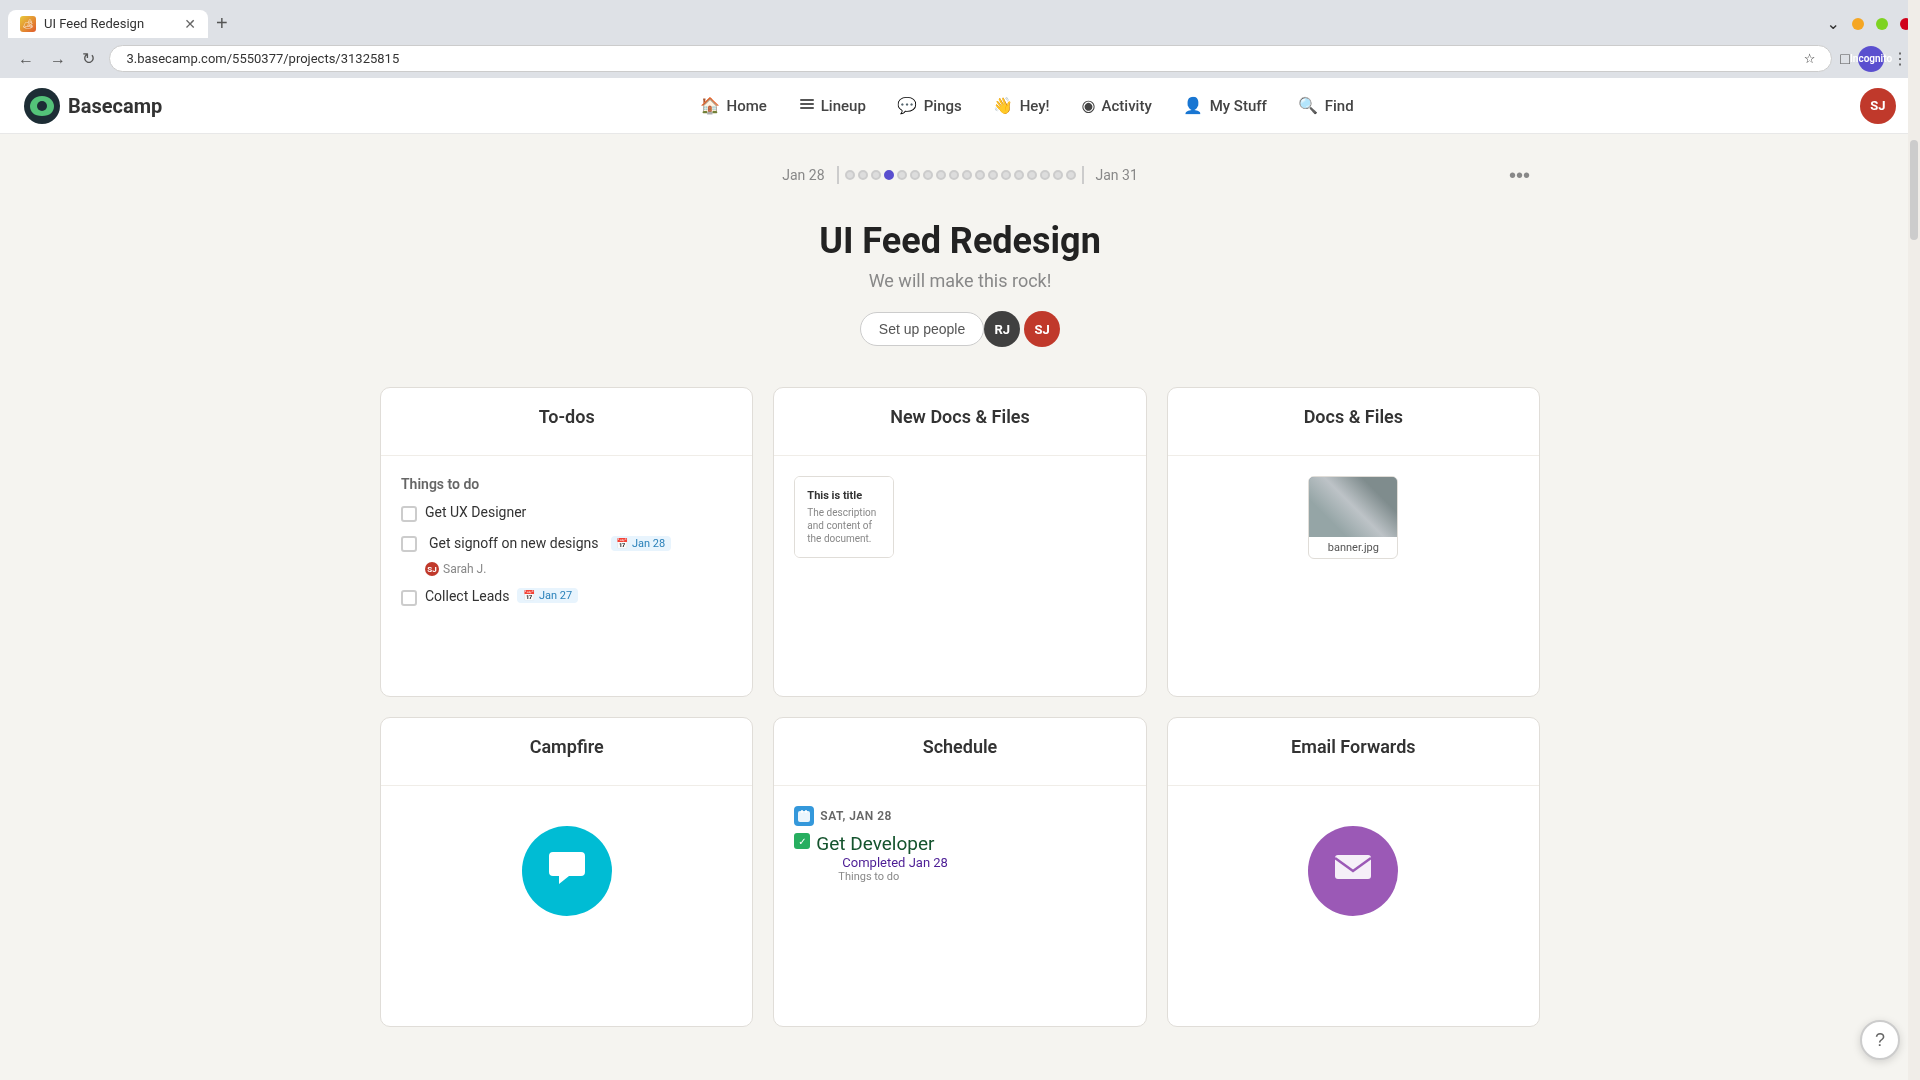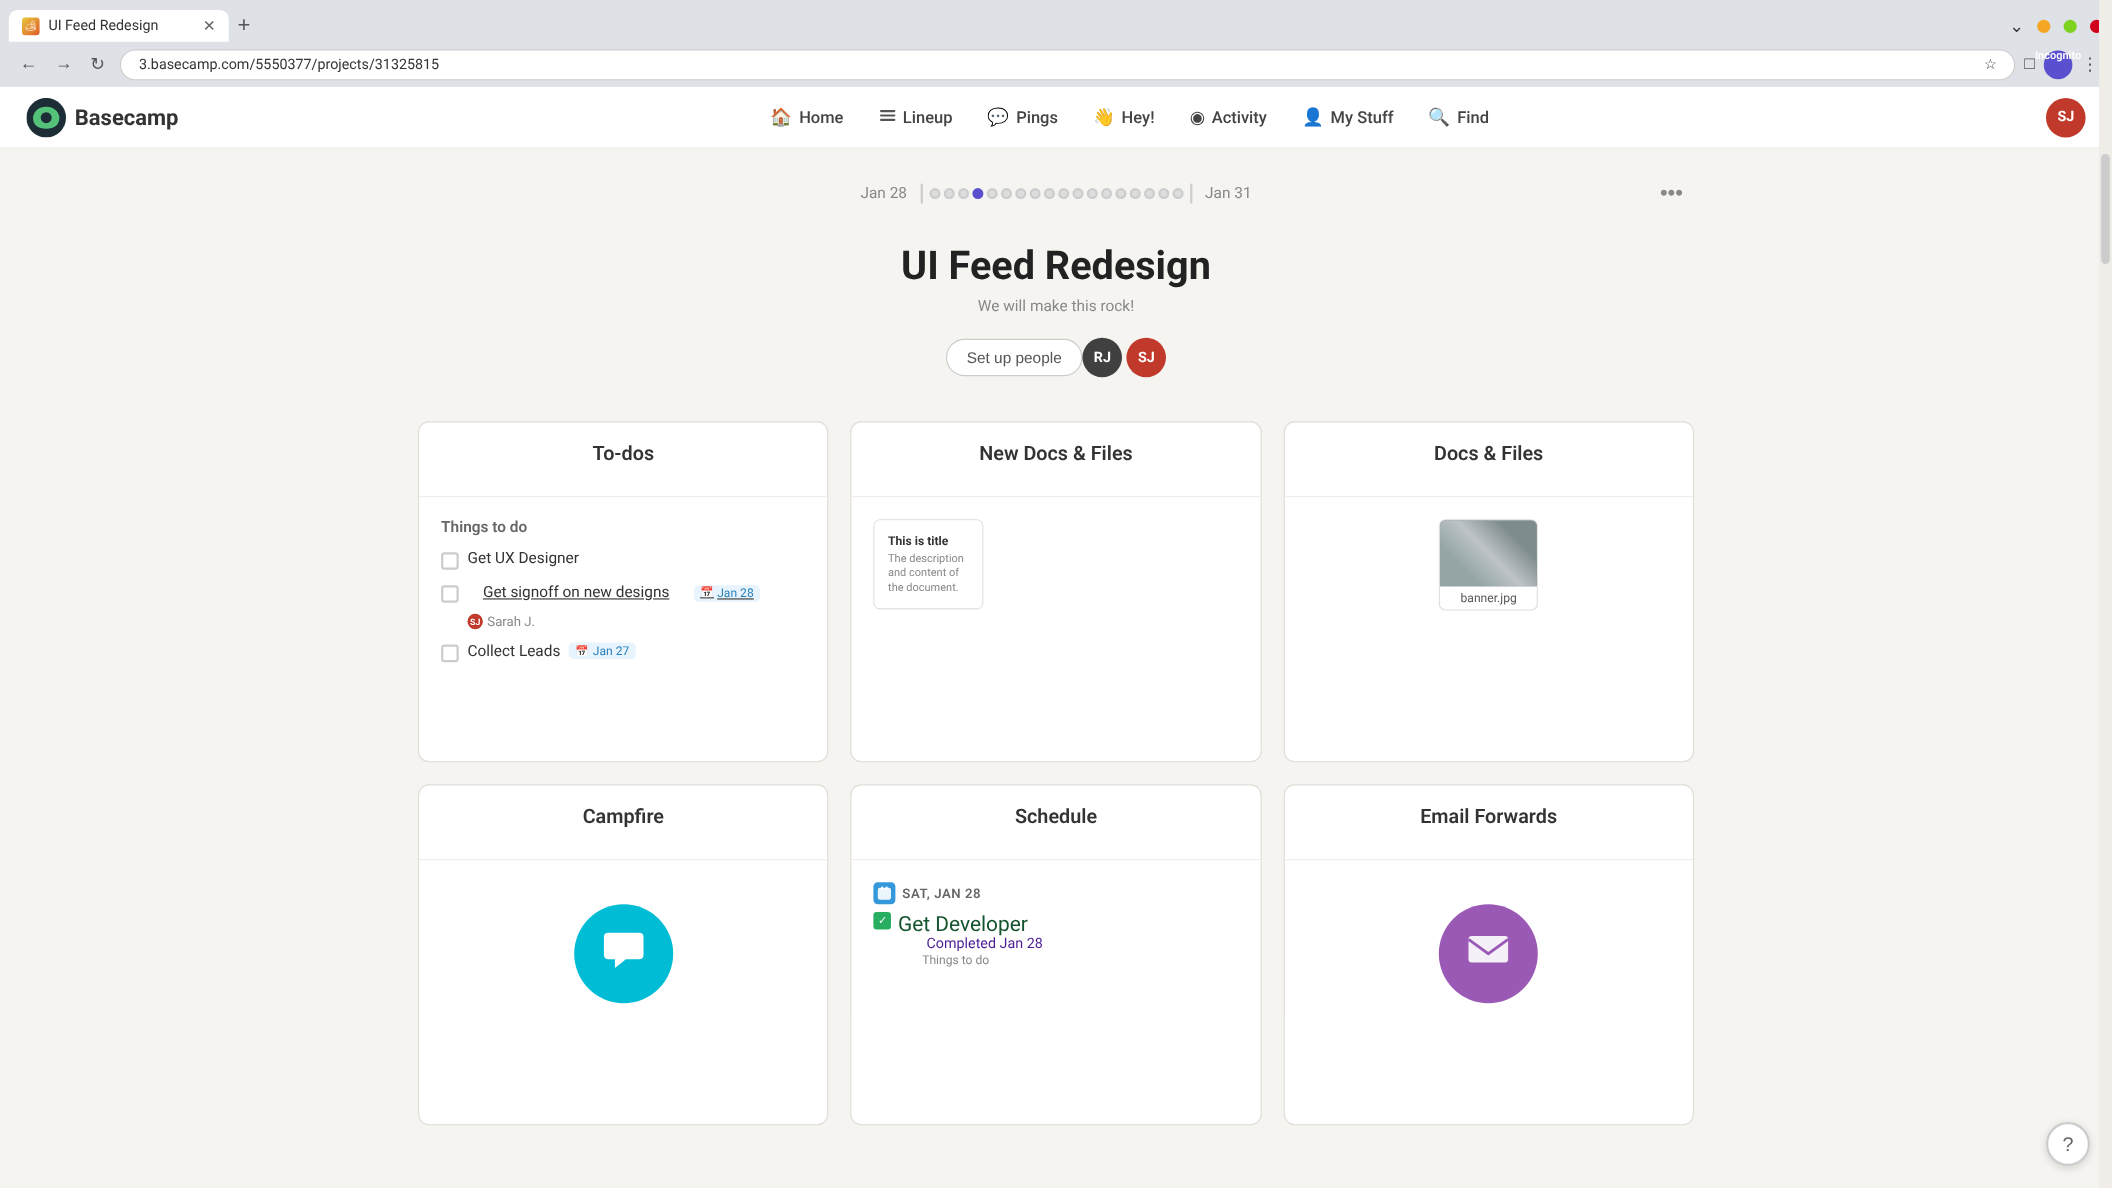--- a/index.html
+++ b/index.html
@@ -19,21 +19,21 @@
     .win-btn.maximize { background: #7ed321; }
     .win-btn.close { background: #d0021b; }
 
     .browser-toolbar { display: flex; align-items: center; gap: 8px; padding: 6px 12px; background: #dee1e6; }
     .nav-btns { display: flex; gap: 4px; }
     .nav-btn { background: none; border: none; font-size: 16px; color: #555; cursor: pointer; padding: 4px 6px; border-radius: 4px; }
     .address-bar { flex: 1; background: #fff; border: 1px solid #ccc; border-radius: 20px; padding: 5px 16px; font-size: 13px; color: #333; display: flex; align-items: center; gap: 8px; }
     .address-bar .url-text { flex: 1; color: #333; font-size: 13px; }
     .toolbar-actions { display: flex; gap: 8px; align-items: center; }
     .toolbar-action-btn { background: none; border: none; color: #555; font-size: 16px; cursor: pointer; }
-    .profile-badge { background: #5a4fcf; color: white; border-radius: 50%; width: 26px; height: 26px; display: flex; align-items: flex-start; justify-content: center; font-size: 11px; font-weight: 600; cursor: pointer; }
+    .profile-badge { background: #5a4fcf; color: white; border-radius: 50%; width: 26px; height: 26px; display: flex; align-items: center; justify-content: center; font-size: 11px; font-weight: 600; cursor: pointer; }
 
     
     .app-nav { background: #fff; border-bottom: 1px solid #e8e8e8; display: flex; align-items: center; padding: 0 24px; height: 56px; }
     .brand { display: flex; align-items: center; gap: 8px; text-decoration: none; color: #333; font-weight: 700; font-size: 20px; margin-right: 32px; }
     .brand-logo { width: 36px; height: 36px; }
     .nav-links { display: flex; align-items: center; gap: 4px; flex: 1; justify-content: center; }
     .nav-link { display: flex; align-items: center; gap: 6px; padding: 8px 14px; border-radius: 6px; text-decoration: none; color: #444; font-size: 15px; font-weight: 500; cursor: pointer; }
     .nav-link .nav-icon { font-size: 16px; }
     .nav-link.hey .nav-icon { color: #f5a623; }
 
@@ -45,21 +45,21 @@
     .timeline-date { font-size: 14px; color: #888; }
     .timeline-dots { display: flex; align-items: center; gap: 4px; }
     .timeline-dot { width: 10px; height: 10px; border-radius: 50%; background: #ddd; border: 2px solid #ccc; }
     .timeline-dot.active { background: #5a4fcf; border-color: #5a4fcf; }
     .timeline-more { position: absolute; right: 0; top: 50%; transform: translateY(-50%); }
     .more-btn { background: none; border: none; font-size: 20px; color: #888; cursor: pointer; padding: 6px 10px; border-radius: 6px; }
 
     
     .project-header { text-align: center; margin-bottom: 40px; }
     .project-title { font-size: 36px; font-weight: 700; color: #222; margin-bottom: 8px; }
-    .project-subtitle { font-size: 14px; color: #888; margin-bottom: 20px; }
+    .project-subtitle { font-size: 18px; color: #888; margin-bottom: 20px; }
     .project-people { display: flex; align-items: center; justify-content: center; gap: 0; }
     .setup-people-btn { border: 1px solid #ccc; background: #fff; padding: 8px 18px; border-radius: 20px; font-size: 14px; color: #555; cursor: pointer; }
     .avatar-group { display: flex; gap: 4px; }
     .avatar { width: 36px; height: 36px; border-radius: 50%; display: flex; align-items: center; justify-content: center; font-size: 13px; font-weight: 700; color: white; cursor: pointer; }
     .avatar.rj { background: #404040; }
     .avatar.sj { background: #c0392b; }
 
     
     .cards-grid { display: grid; grid-template-columns: 1fr 1fr 1fr; gap: 20px; }
 
@@ -253,21 +253,21 @@
       </div>
       <div class="card-body">
         <div class="todo-section-title">Things to do</div>
 
         <div class="todo-item">
           <div class="todo-checkbox"></div>
           <span class="todo-label">Get UX Designer</span>
         </div>
 
         <div class="todo-item" style="flex-direction:column; align-items:flex-start;">
-          <div style="display:flex;align-items:center;gap:22px;text-decoration:underline;">
+          <div style="display:flex;align-items:center;gap:12px;">
             <div class="todo-checkbox"></div>
             <span class="todo-label">Get signoff on new designs</span>
             <div class="todo-date-badge">
               <span class="cal-icon">📅</span>
               <span>Jan 28</span>
             </div>
           </div>
           <div class="todo-assignee" style="margin-left:24px; margin-top:2px;">
             <span class="assignee-dot">SJ</span>
             <span>Sarah J.</span>

